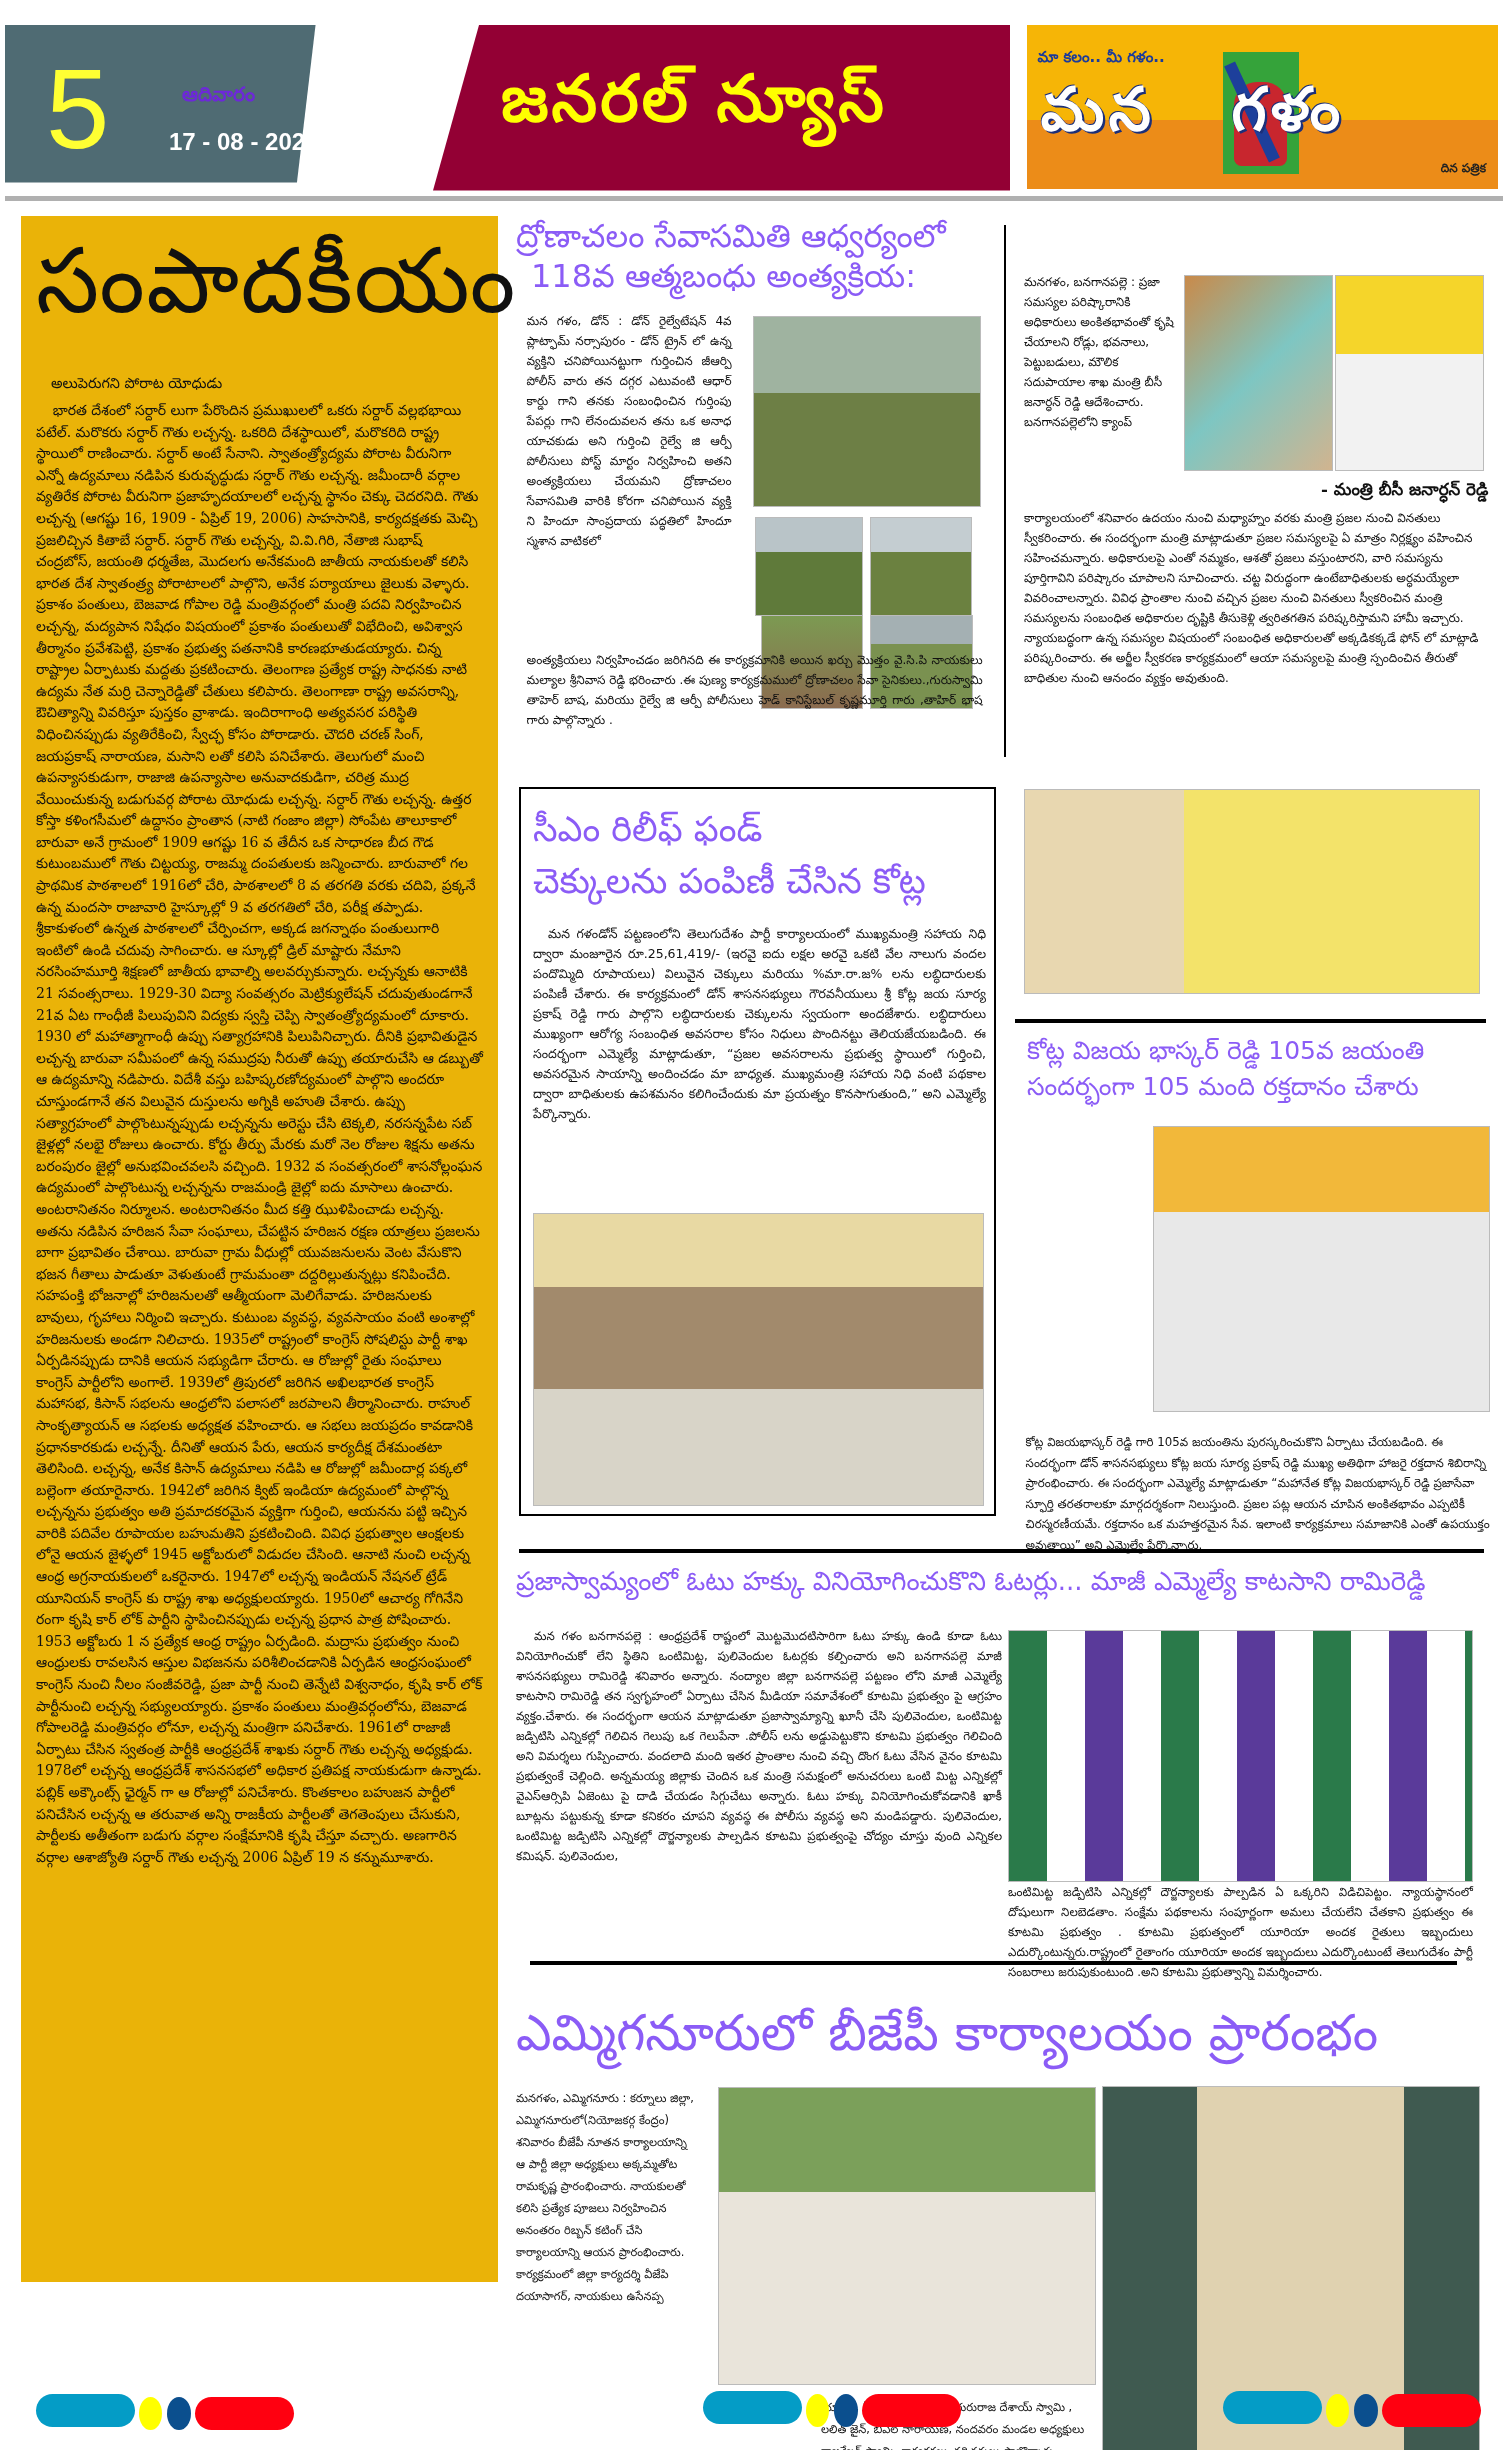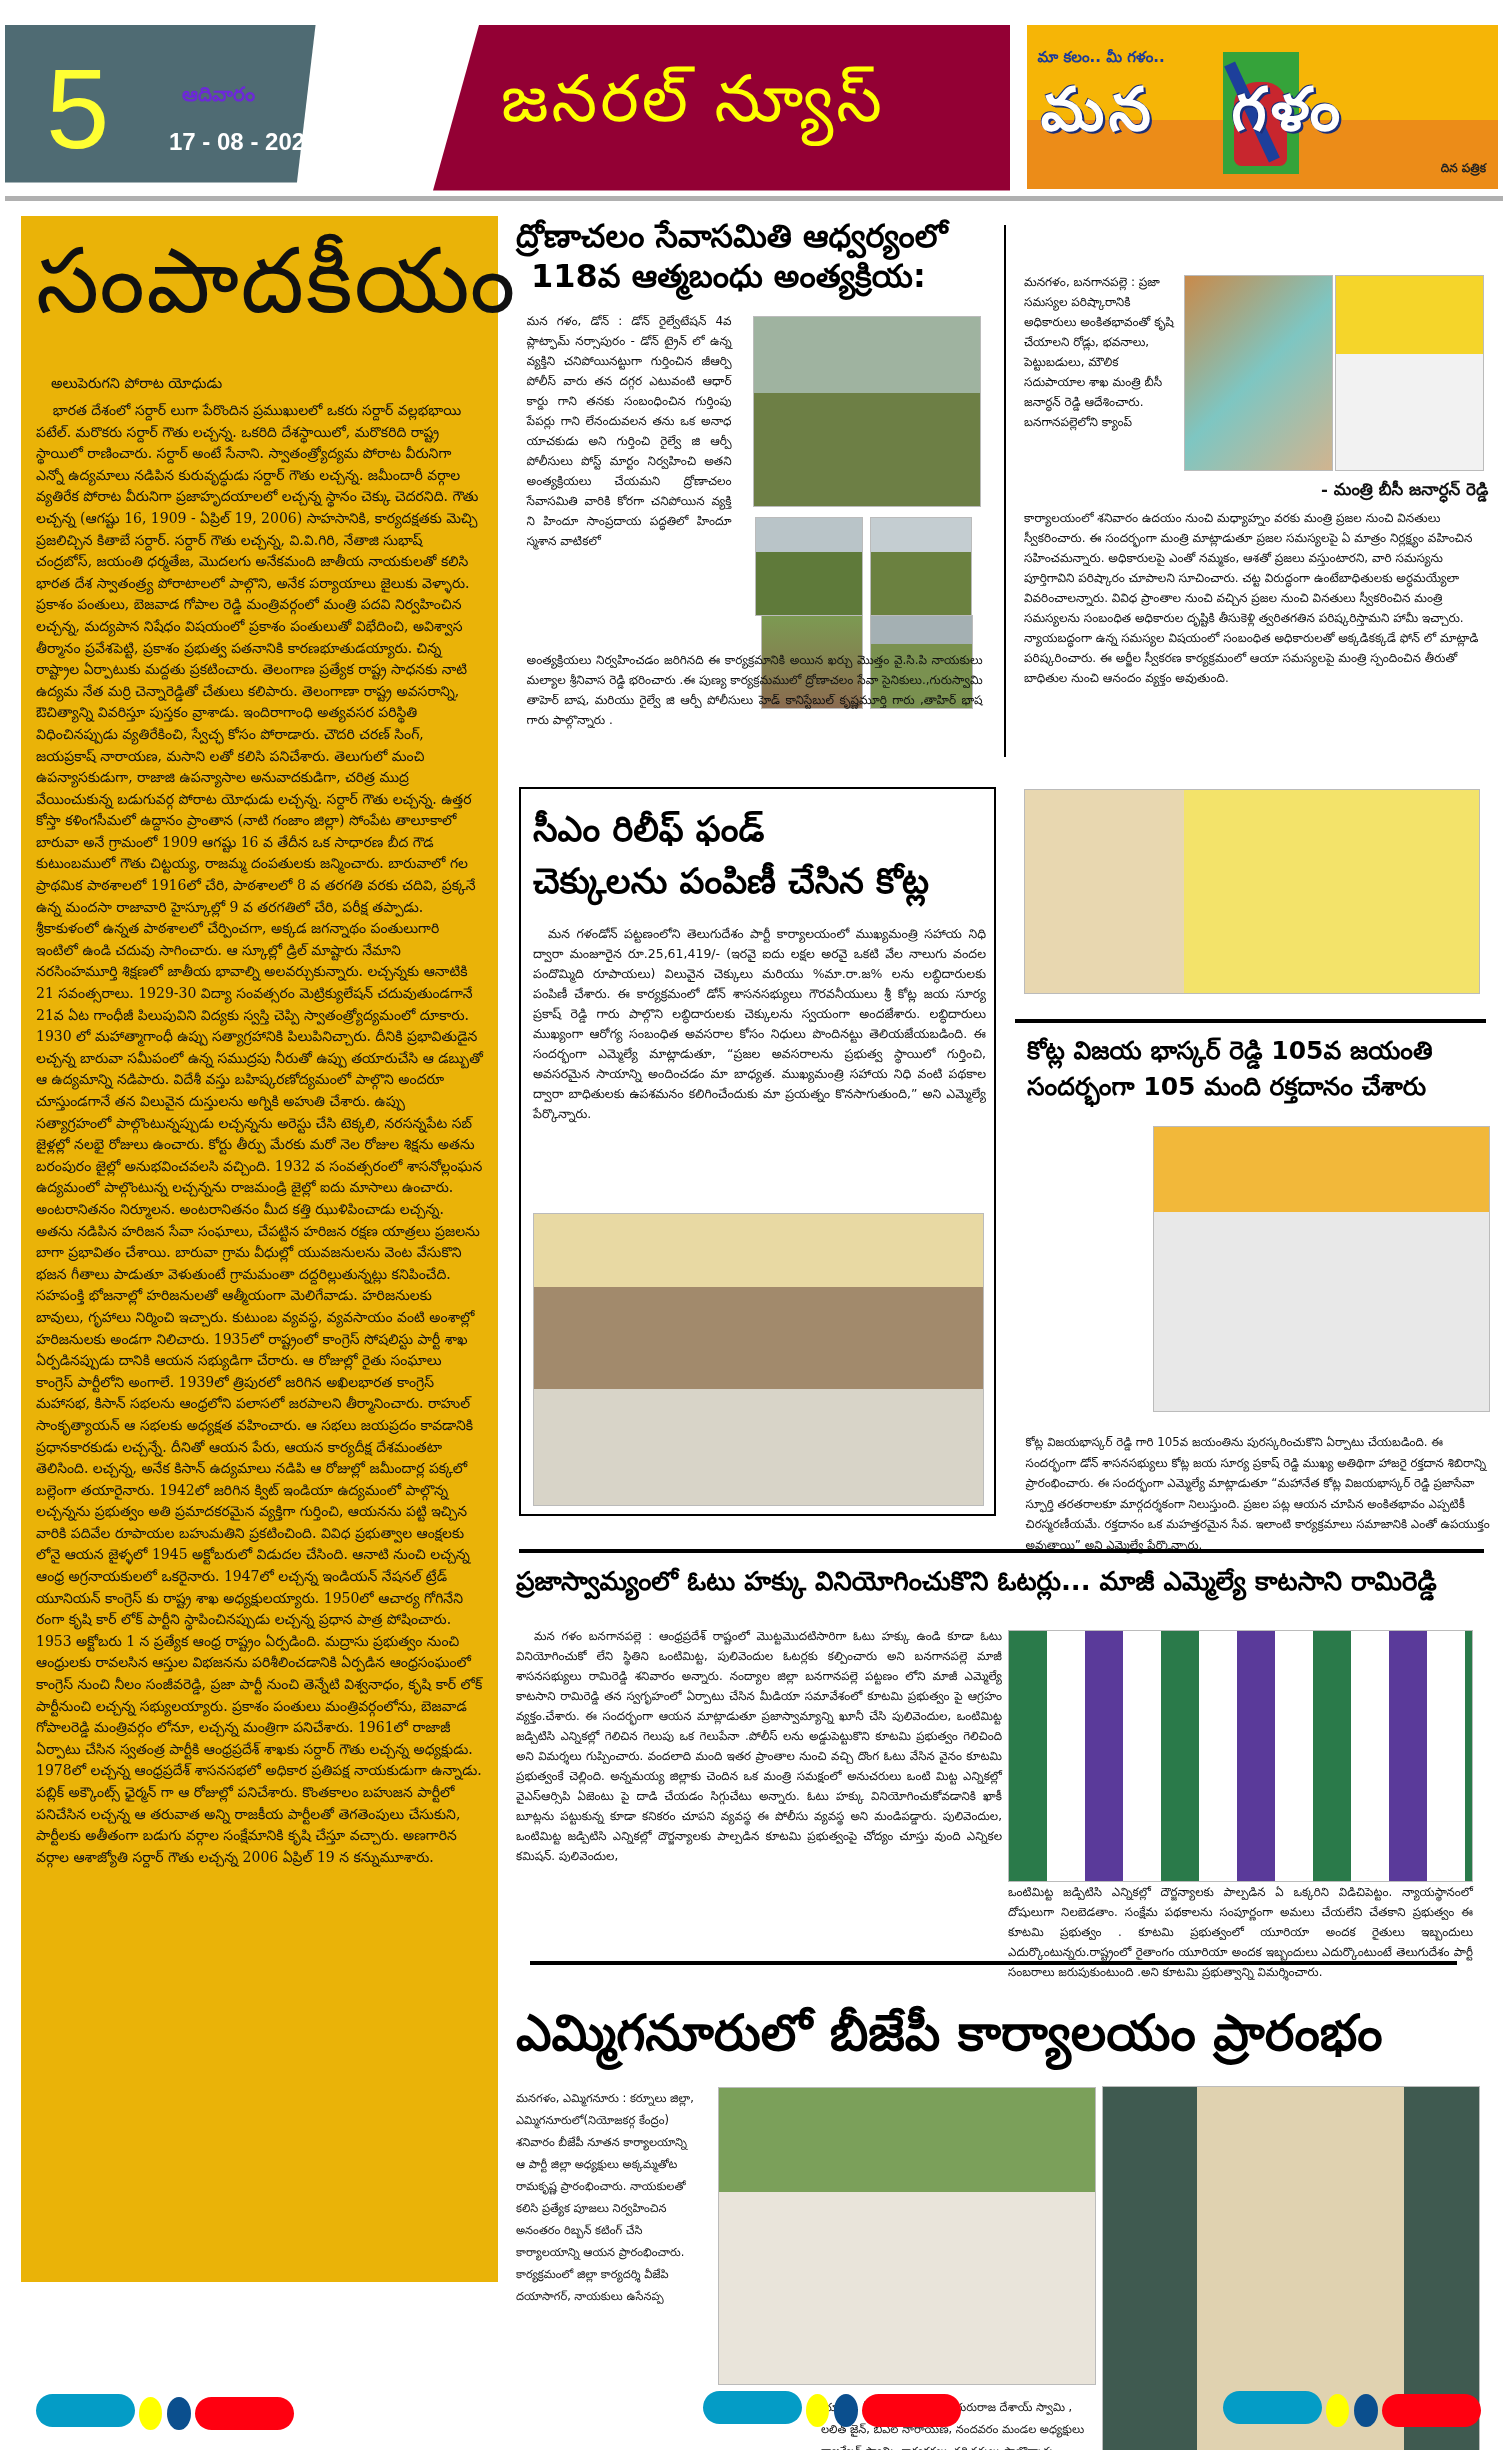--- a/index.html
+++ b/index.html
@@ -8,41 +8,41 @@
 
   
   .mast { position: absolute; top: 23px; left: 0; width: 1507px; height: 167px; }
   .page-box { position: absolute; left: 4.6px; top: 1.5px; width: 311px; height: 158px; background: #4f6b73;
               clip-path: polygon(0 0, 100% 0, 94% 100%, 0 100%); }
   .page-num { position: absolute; left: 46px; top: 29px; font-size: 114px; color: #ffff33; font-family: "Liberation Sans", sans-serif; line-height: 1; }
   .day { position: absolute; left: 182px; top: 59px; font-size: 20px; color: #6d28d9; font-weight: bold; }
   .date { position: absolute; left: 169px; top: 105px; font-size: 24px; color: #ffffff; font-weight: bold; font-family: "Liberation Sans", sans-serif; }
   .section-box { position: absolute; left: 433px; top: 1.5px; width: 577px; height: 166px; background: #930034;
                  clip-path: polygon(8% 0, 100% 0, 100% 100%, 0 100%); }
-  .section-title { position: absolute; left: 501px; top: 38px; font-size: 65px; color: #ffff00; font-weight: normal; letter-spacing: 3px; }
+  .section-title { position: absolute; left: 501px; top: 38px; font-size: 65px; color: #ffff00; font-weight: bold; letter-spacing: 3px; }
   .logo-box { position: absolute; left: 1027px; top: 1.5px; width: 471px; height: 164px;
               background: linear-gradient(#f6b506 0 58%, #ec8c18 58% 100%); }
   .logo-tagline { position: absolute; left: 10.6px; top: 23px; color: #1b3a9a; font-size: 15px; font-weight: bold; }
   .logo-name { position: absolute; left: 13.7px; top: 49px; font-size: 60px; font-weight: bold; color: #ffffff;
                text-shadow: 2.3px 2.3px 0 #1b2f7a, -0.8px -0.8px 0 #1b2f7a; letter-spacing: 4.6px; }
   .logo-emblem { position: absolute; left: 196px; top: 27px; width: 76px; height: 122px; background: #35a33a; }
   .logo-fist { position: absolute; left: 10.6px; top: 30px; width: 53px; height: 84px; background: #c8262e; border-radius: 23px 23px 7.6px 7.6px; }
   .logo-pen { position: absolute; left: 23px; top: 7.6px; width: 12px; height: 106px; background: #1d3f9b; transform: rotate(-25deg); }
   .logo-sub { position: absolute; right: 12px; bottom: 10.6px; font-size: 12px; color: #222; font-weight: bold; }
   .mast-rule { position: absolute; left: 4.6px; top: 173px; width: 1498px; height: 4.6px; background: #b0b0b0; }
 
   
   .editorial { position: absolute; left: 21px; top: 216px; width: 477px; height: 2066px; background: #eab308; }
   .editorial h1 { position: absolute; left: 15px; top: 15px; font-size: 90px; font-weight: normal; letter-spacing: 1.5px; line-height: 1.1; }
   .editorial .sub { position: absolute; left: 30px; top: 159px; font-size: 14.4px; }
   .editorial .body { position: absolute; left: 15px; top: 184px; width: 447px; font-family: "DejaVu Serif", serif; font-size: 14px; line-height: 21.6px; text-indent: 16.7px; text-align: left; }
 
   
   .art { position: absolute; }
-  .headline { font-weight: bold; color: #000000; line-height: 1.25; }
+  .headline { font-weight: normal; color: #8b5cf6; line-height: 1.25; }
   .abody { font-size: 13px; line-height: 20px; font-family: "DejaVu Sans", sans-serif; text-align: justify; }
   .photo { position: absolute; border: 0.8px solid #bbb; overflow: hidden; }
   .ph-fill { width: 100%; height: 100%; }
   .rule { position: absolute; height: 3.8px; background: #000; }
   .vrule { position: absolute; width: 2.3px; background: #000; }
   .caption { font-weight: bold; font-size: 23px; }
 
   
   .pills { position: absolute; height: 38px; }
   .pill { position: absolute; top: 0; height: 33px; border-radius: 16.7px; }

